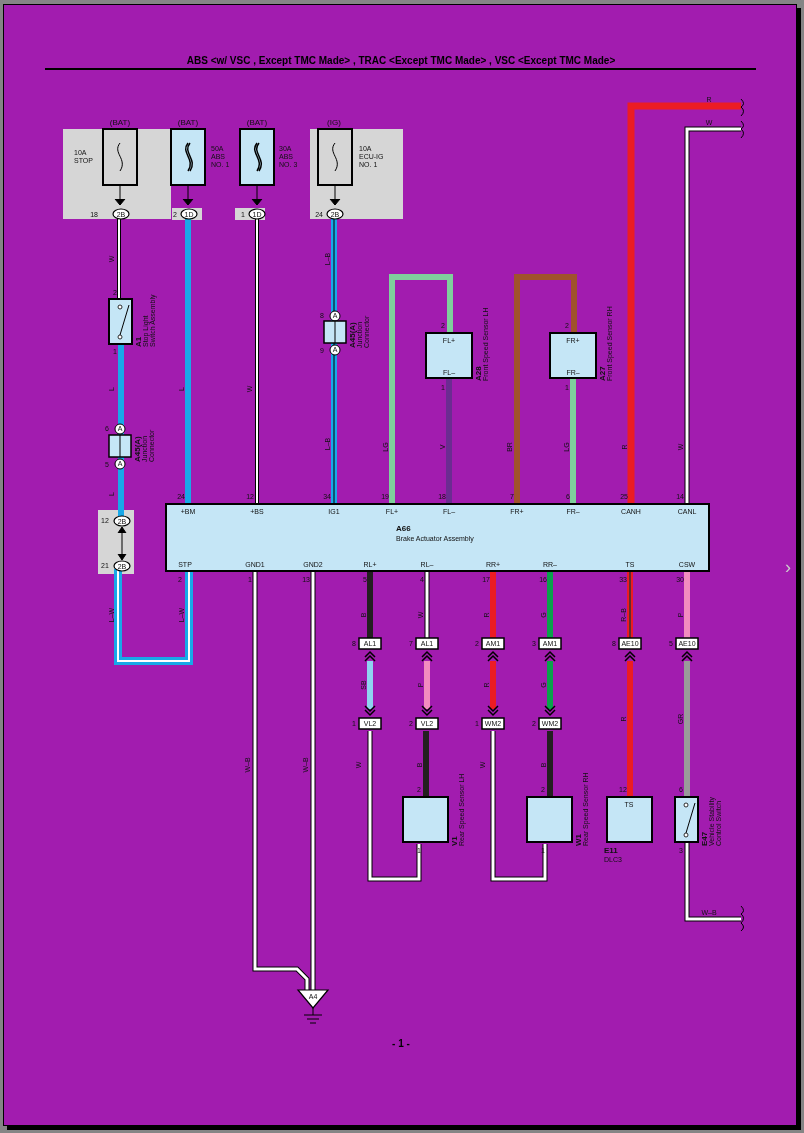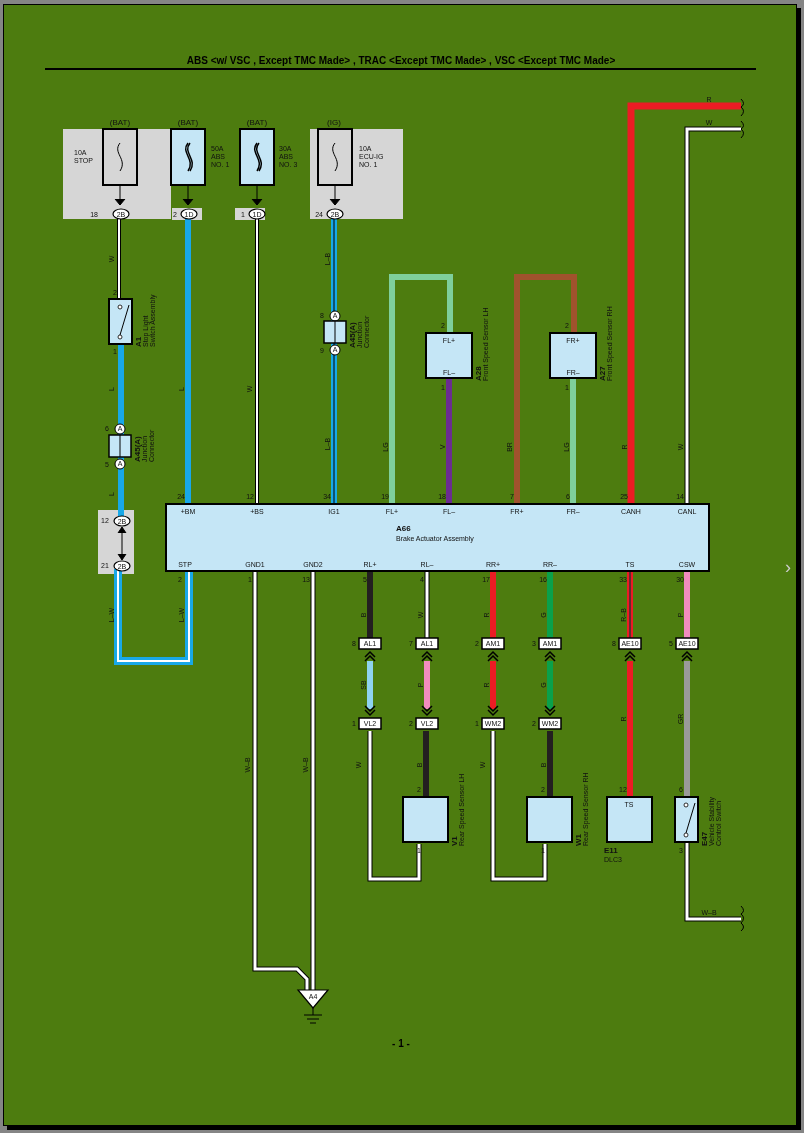--- a/index.html
+++ b/index.html
@@ -1,17 +1,17 @@
 <!DOCTYPE html>
 <html><head>
 <meta charset="utf-8">
 <style>
   html, body { margin:0; padding:0; }
   body { width:804px; height:1133px; background:#858585; position:relative; overflow:hidden; font-family:"Liberation Sans", sans-serif; }
-  #page { position:absolute; left:3px; top:4px; width:792px; height:1120px; background:#4d7c0f; border:1px solid #000; box-shadow:4px 4px 0 #000; }
+  #page { position:absolute; left:3px; top:4px; width:792px; height:1120px; background:#a21caf; border:1px solid #000; box-shadow:4px 4px 0 #000; }
   #diagram { position:absolute; left:0; top:0; }
   svg text { font-family:"Liberation Sans", sans-serif; }
   .t { font-size:8px; fill:#111; }
   .ts { font-size:7px; fill:#111; }
   .tb { font-size:8px; fill:#111; font-weight:bold; }
   .title { font-size:10px; font-weight:bold; fill:#000; }
   #page-arrow { position:absolute; right:3px; top:553px; width:8px; height:18px; color:#ccc; font-size:18px; line-height:18px; }
 </style>
 </head>
 <body>

